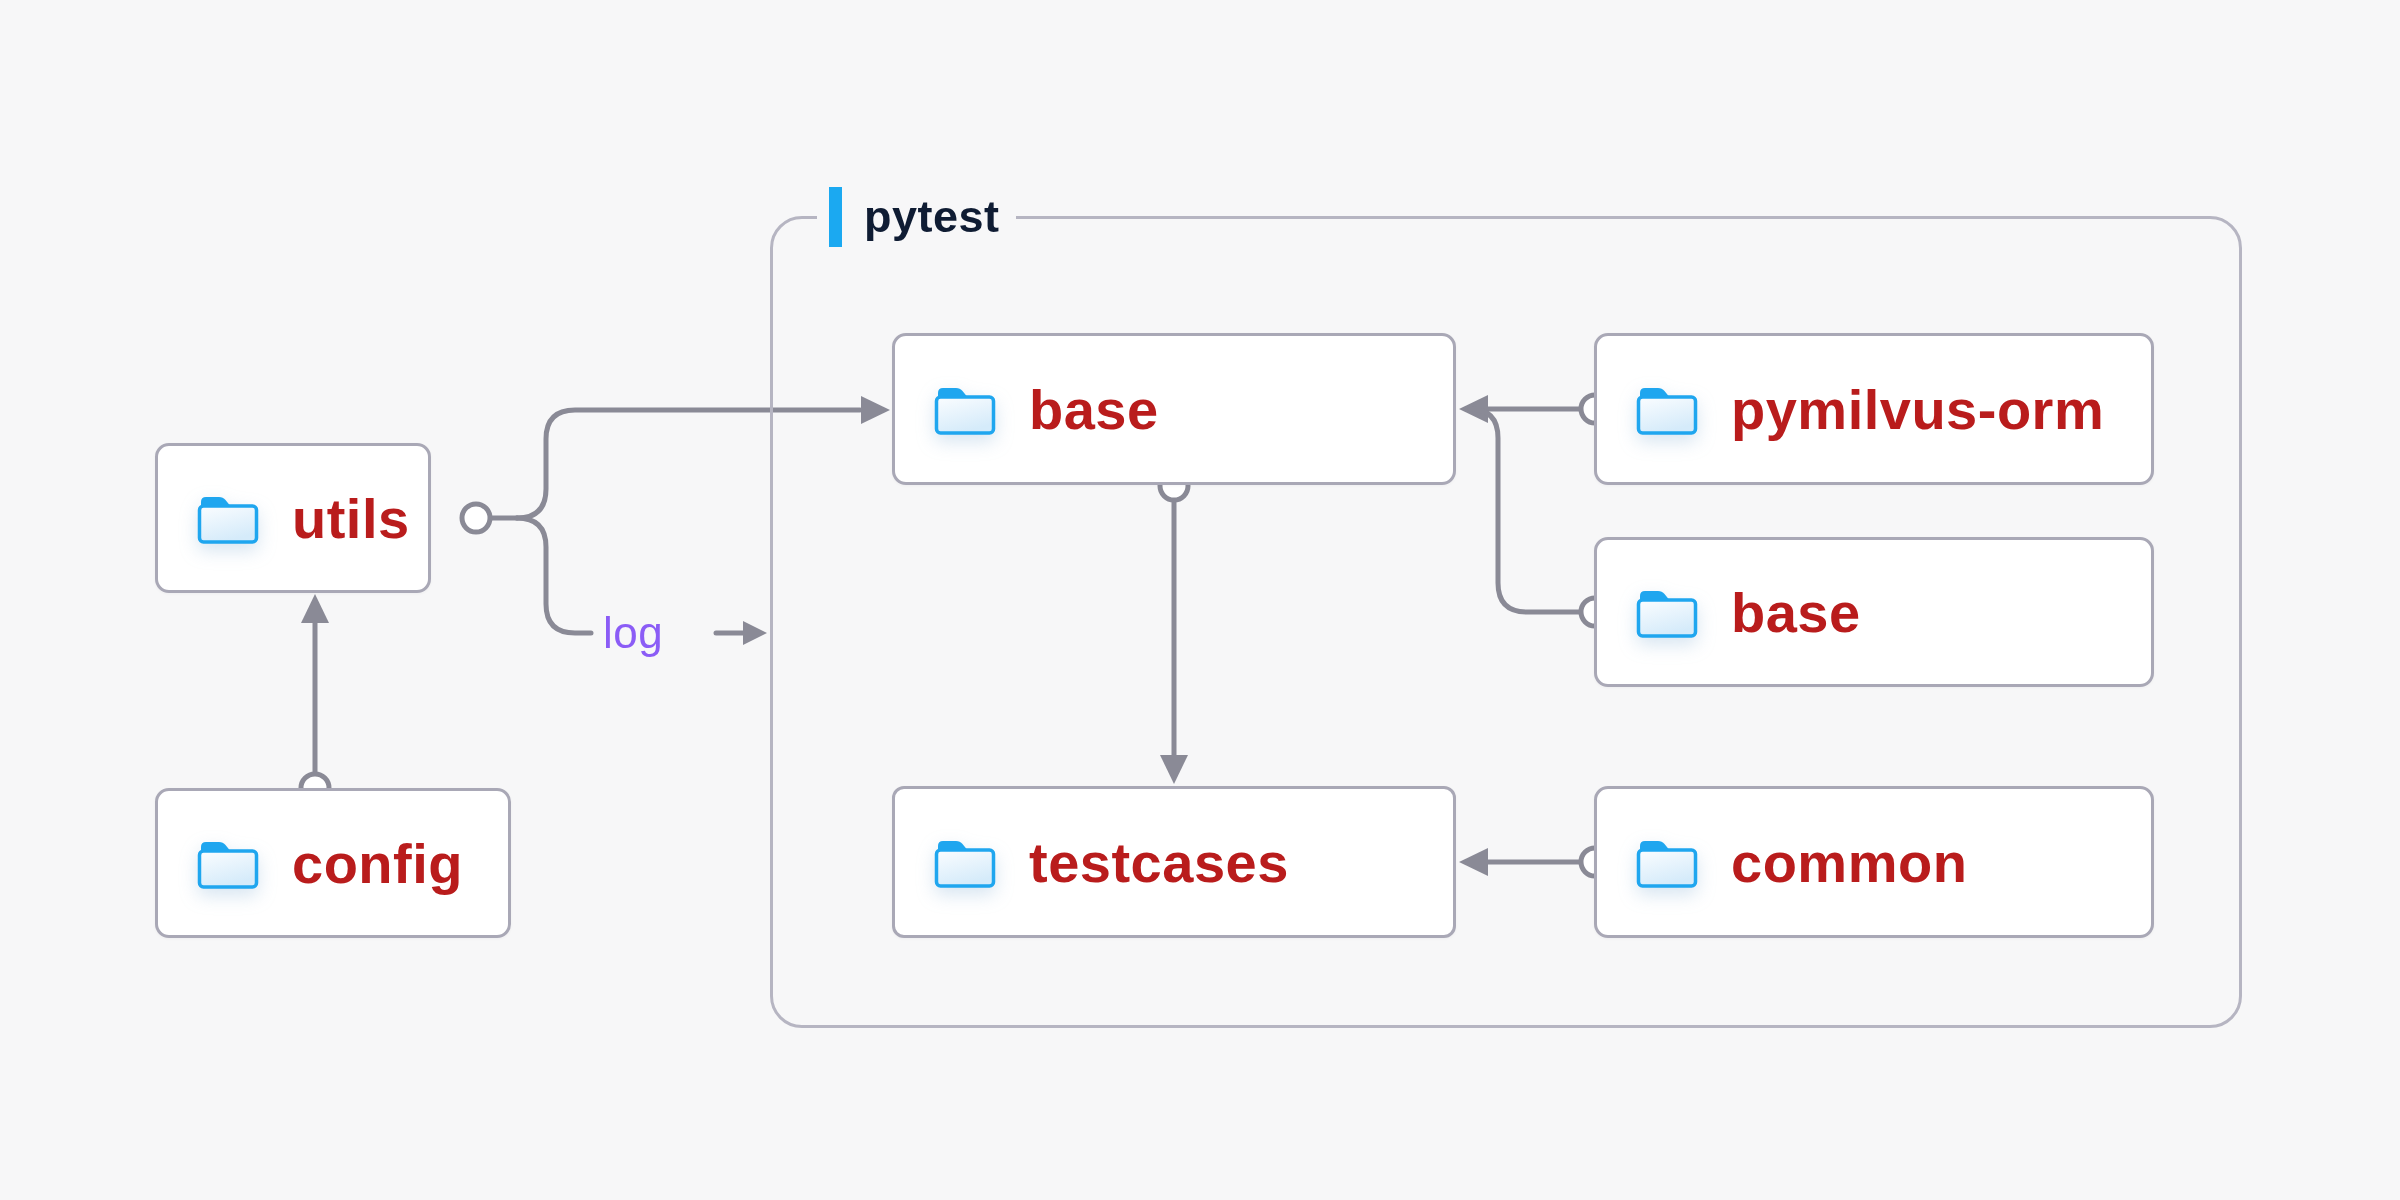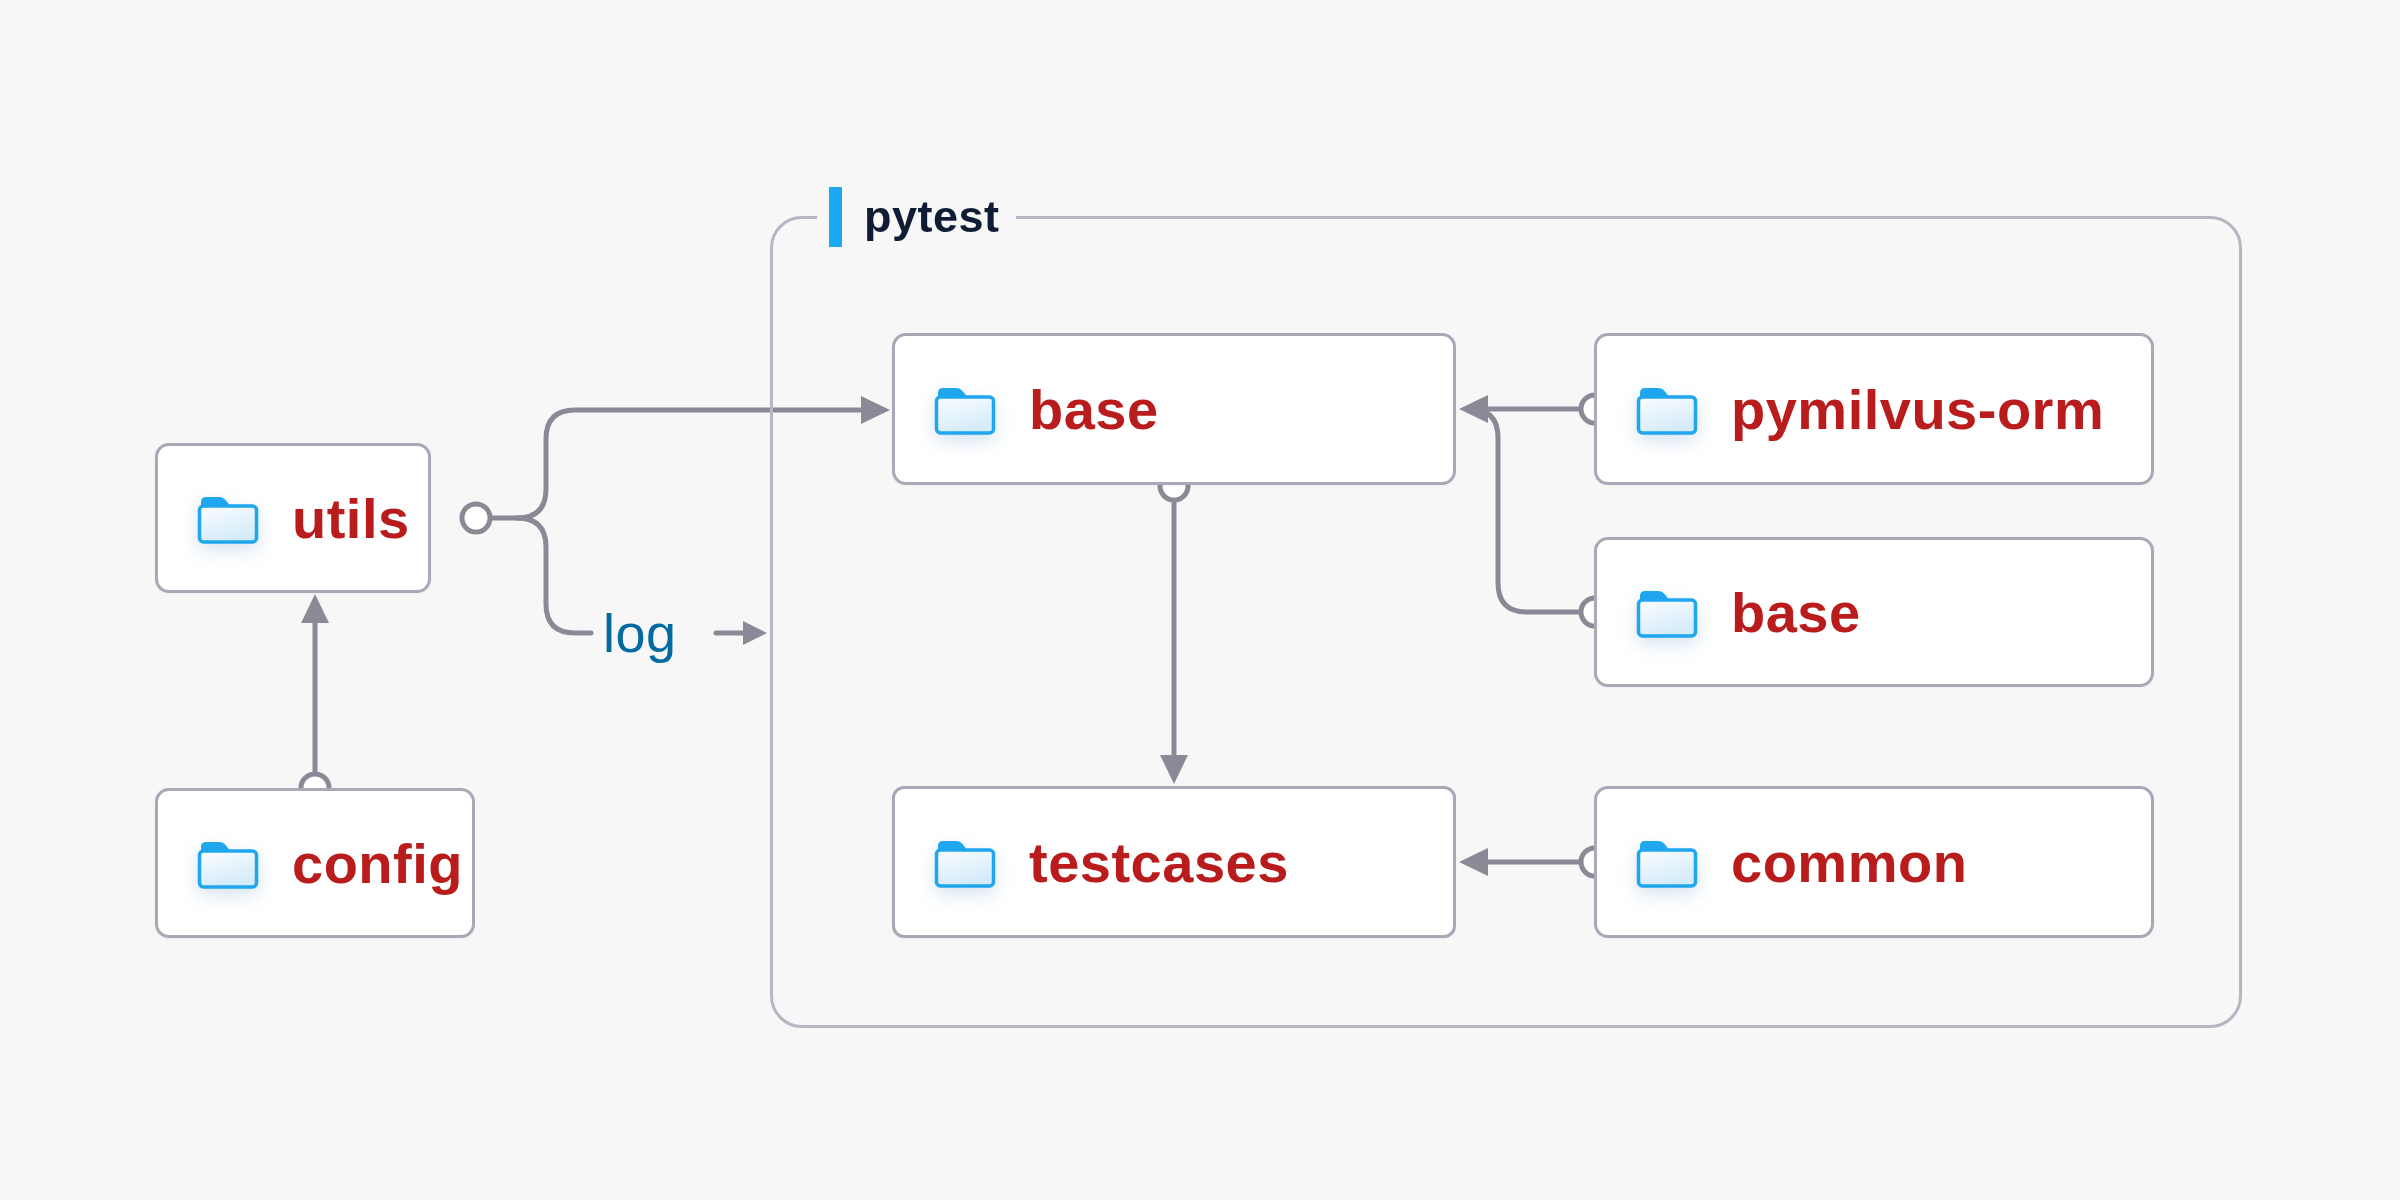--- a/index.html
+++ b/index.html
@@ -75,33 +75,33 @@
   .node-label {
     font-size: 56px;
     font-weight: 600;
     color: #b91c1c;
     letter-spacing: 0.5px;
     white-space: nowrap;
   }
   .folder { filter: drop-shadow(0 7px 9px rgba(110,160,205,0.28)); }
 
   .n-utils     { left: 155px;  top: 443px; width: 276px; height: 150px; }
-  .n-config    { left: 155px;  top: 788px; width: 320px; height: 150px; }
+  .n-config    { left: 155px;  top: 788px; width: 356px; height: 150px; }
   .n-base      { left: 892px;  top: 333px; width: 564px; height: 152px; }
   .n-pymilvus  { left: 1594px; top: 333px; width: 560px; height: 152px; }
   .n-check     { left: 1594px; top: 537px; width: 560px; height: 150px; }
   .n-testcases { left: 892px;  top: 786px; width: 564px; height: 152px; border-radius: 12px; }
   .n-common    { left: 1594px; top: 786px; width: 560px; height: 152px; }
 
   .log-label {
     position: absolute;
     left: 603px; top: 604px;
-    font-size: 54px;
+    font-size: 44px;
     font-weight: 500;
-    color: #0369a1;
+    color: #8b5cf6;
     letter-spacing: 0.5px;
     line-height: 58px;
   }
 </style>
 </head>
 <body>
 
 <div class="canvas">
 
   <svg class="edges" viewBox="0 0 2400 1200">

